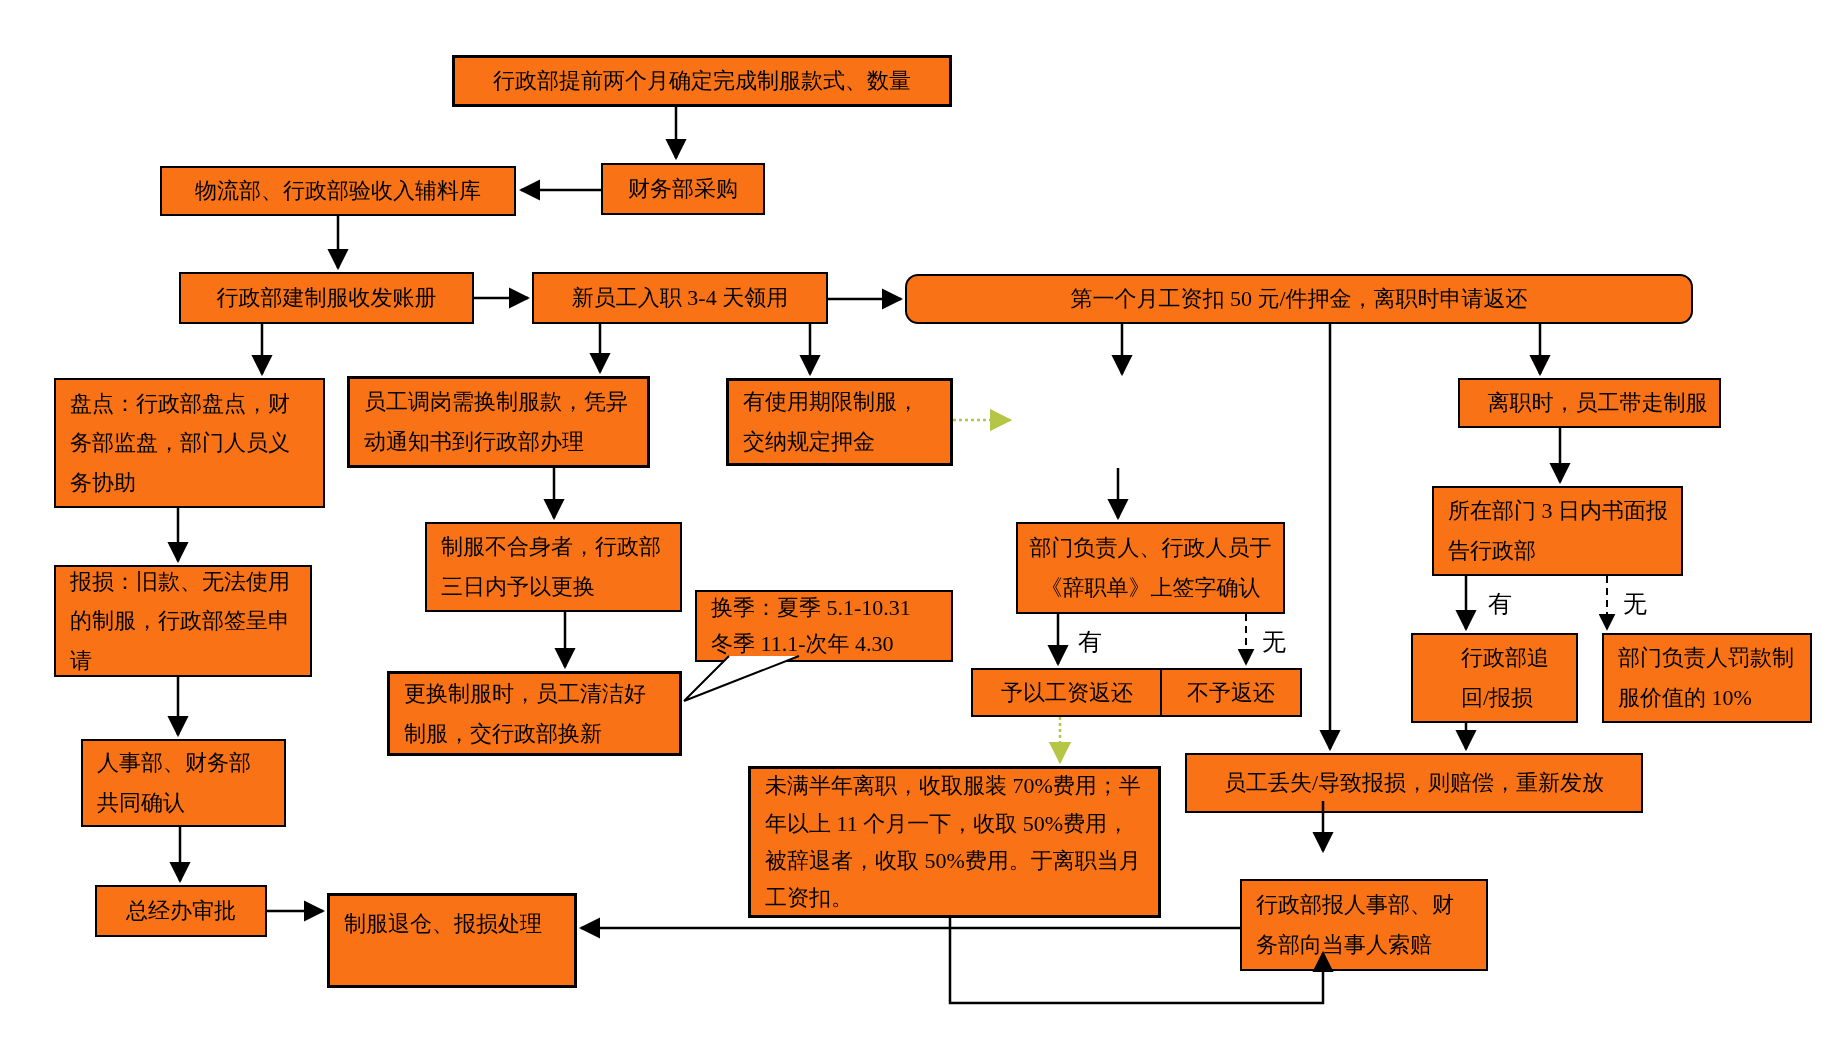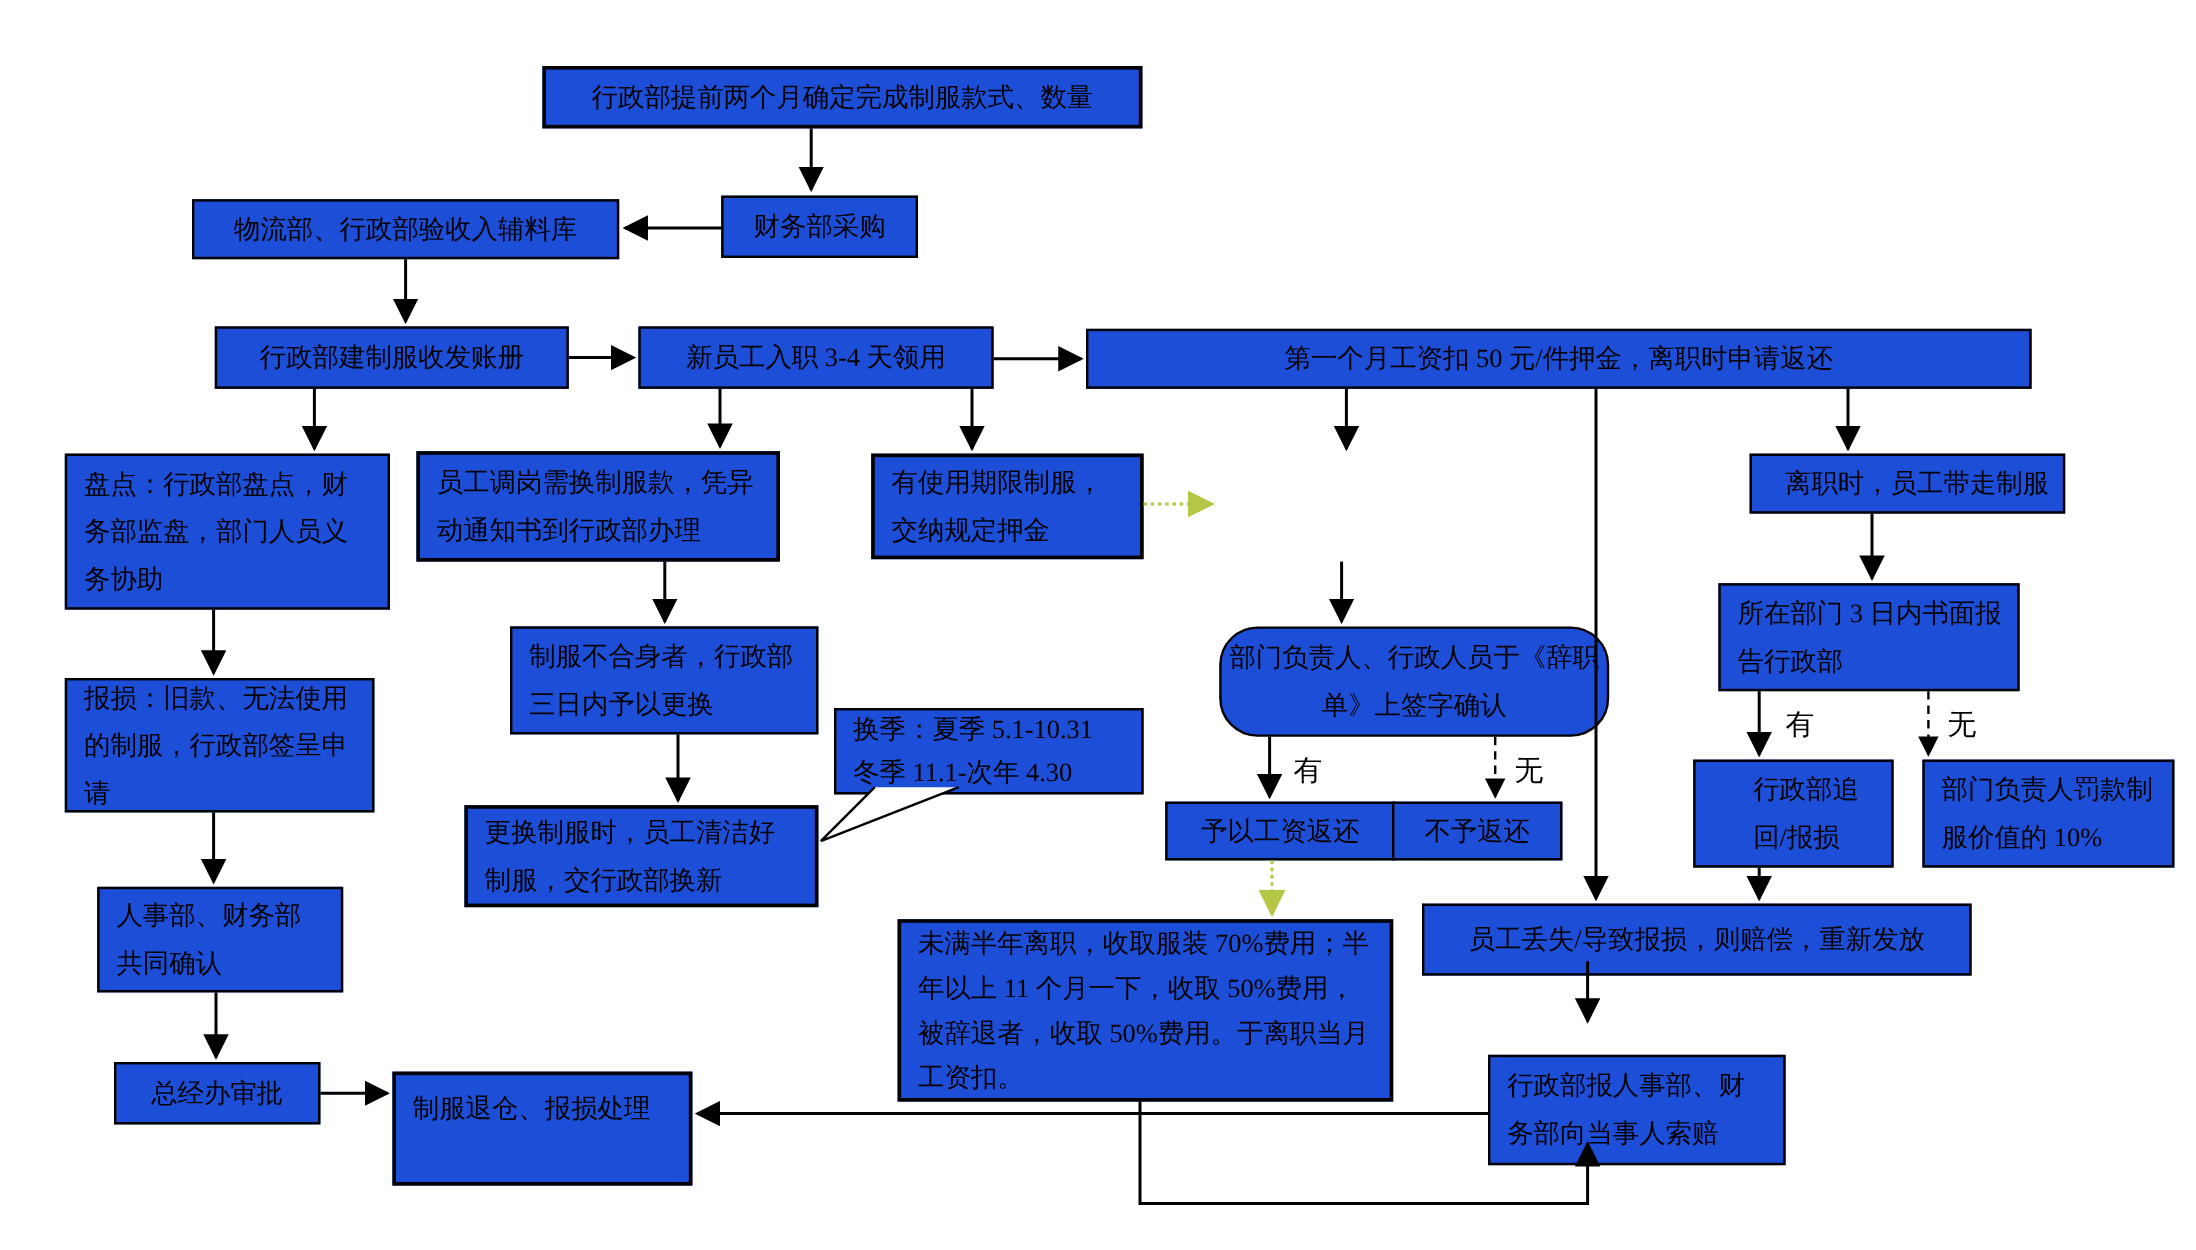--- a/index.html
+++ b/index.html
@@ -7,21 +7,21 @@
     position:relative;
     width:1830px;height:1042px;
     background:#ffffff;
     font-family:"Liberation Serif","DejaVu Serif",serif;
     color:#000;
     overflow:hidden;
   }
   .fbox{
     position:absolute;
     border:2px solid #000;
-    background:#1d4ed8;
+    background:#f97316;
     box-sizing:border-box;
     display:flex;
     align-items:center;
     font-size:22px;
     line-height:1.8;
     z-index:2;
   }
   .bd3{border-width:3px;}
   .ctr{justify-content:center;text-align:center;}
   .lft{padding:4px 12px 4px 14px;text-align:left;}
@@ -53,21 +53,21 @@
     </div>
   <div class="fbox ctr" style="left:160px;top:166px;width:356px;height:50px;">
       <span>物流部、行政部验收入辅料库</span>
     </div>
   <div class="fbox ctr" style="left:179px;top:272px;width:295px;height:52px;">
       <span>行政部建制服收发账册</span>
     </div>
   <div class="fbox ctr" style="left:532px;top:272px;width:296px;height:52px;">
       <span>新员工入职 3-4 天领用</span>
     </div>
-  <div class="fbox ctr" style="left:905px;top:274px;width:788px;height:50px;">
+  <div class="fbox ctr" style="left:905px;top:274px;width:788px;height:50px;border-radius:13px;">
       <span>第一个月工资扣 50 元/件押金，离职时申请返还</span>
     </div>
 
   <div class="fbox lft" style="left:54px;top:378px;width:271px;height:130px;">
       <span>盘点：行政部盘点，财务部监盘，部门人员义务协助</span>
     </div>
   <div class="fbox lft bd3" style="left:347px;top:376px;width:303px;height:92px;">
       <span>员工调岗需换制服款，凭异动通知书到行政部办理</span>
     </div>
   <div class="fbox lft bd3" style="left:726px;top:378px;width:227px;height:88px;">
@@ -79,21 +79,21 @@
 
   <div class="fbox lft" style="left:54px;top:565px;width:258px;height:112px;">
       <span>报损：旧款、无法使用的制服，行政部签呈申请</span>
     </div>
   <div class="fbox lft" style="left:425px;top:522px;width:257px;height:90px;">
       <span>制服不合身者，行政部三日内予以更换</span>
     </div>
   <div class="fbox lft" style="left:1432px;top:486px;width:251px;height:90px;">
       <span>所在部门 3 日内书面报告行政部</span>
     </div>
-  <div class="fbox ctr" style="left:1016px;top:522px;width:325px;height:92px;padding:0 6px;border-radius:32px;">
+  <div class="fbox ctr" style="left:1016px;top:522px;width:269px;height:92px;padding:0 6px;">
       <span>部门负责人、行政人员于《辞职单》上签字确认</span>
     </div>
 
   <div class="fbox lft pre" style="left:695px;top:590px;width:258px;height:72px;"><span>换季：夏季 5.1-10.31
 冬季 11.1-次年 4.30</span></div>
   <div class="fbox lft bd3" style="left:387px;top:671px;width:295px;height:85px;">
       <span>更换制服时，员工清洁好制服，交行政部换新</span>
     </div>
 
   <div class="fbox ctr" style="left:971px;top:668px;width:192px;height:49px;">

